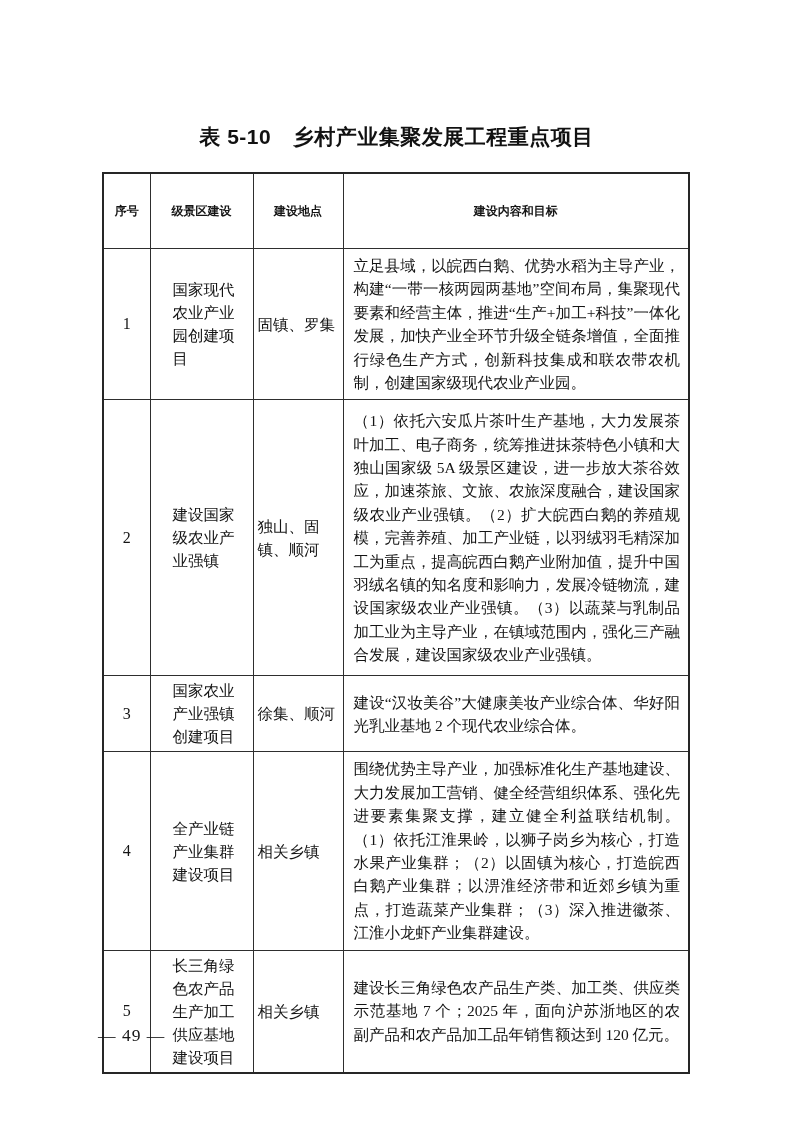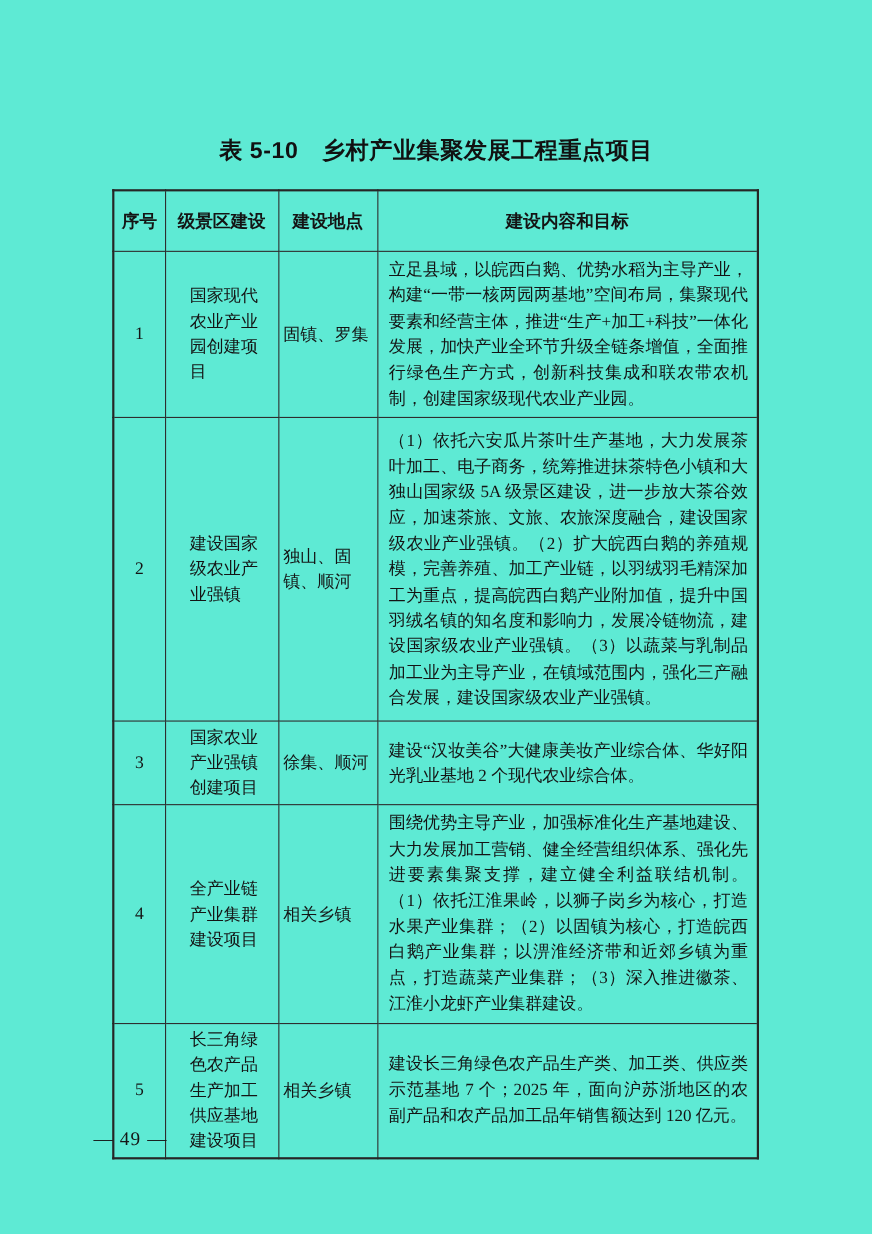--- a/index.html
+++ b/index.html
@@ -4,21 +4,21 @@
 <style>
   html, body {
     margin: 0;
     padding: 0;
     background: #e8e8e8;
   }
   .page {
     position: relative;
     width: 793px;
     height: 1122px;
-    background: #5eead4;
+    background: #ffffff;
     margin: 0 auto;
     overflow: hidden;
     font-family: "Liberation Serif", "DejaVu Serif", serif;
     color: #141414;
   }
   .doc-title {
     position: absolute;
     top: 123px;
     left: 0;
     width: 100%;
@@ -40,24 +40,24 @@
     border: 2px solid #262626;
   }
   .doc-table th,
   .doc-table td {
     border: 1px solid #2e2e2e;
     vertical-align: middle;
     overflow: hidden;
   }
   .doc-table th {
     height: 34px;
-    font-size: 16px;
+    font-size: 12px;
     font-weight: bold;
     text-align: center;
-    padding: 10px 2px;
+    padding: 20px 2px;
   }
   td.cell-no {
     text-align: center;
     font-size: 16px;
     padding: 0;
   }
   td.cell-project {
     font-size: 15.5px;
     line-height: 23px;
     padding: 3px 3px 3px 22px;
@@ -77,21 +77,21 @@
     text-justify: inter-ideograph;
     margin-left: 20px;
   }
   tr.row-1 { height: 142px; }
   tr.row-2 { height: 276px; }
   tr.row-3 { height: 67px; }
   tr.row-4 { height: 190px; }
   tr.row-5 { height: 100px; }
   .page-number {
     position: absolute;
-    left: 85px;
+    left: 98px;
     top: 1025px;
     font-size: 17.5px;
     letter-spacing: 1px;
     color: #161616;
   }
 </style>
 </head>
 <body>
 
 <div class="page">

